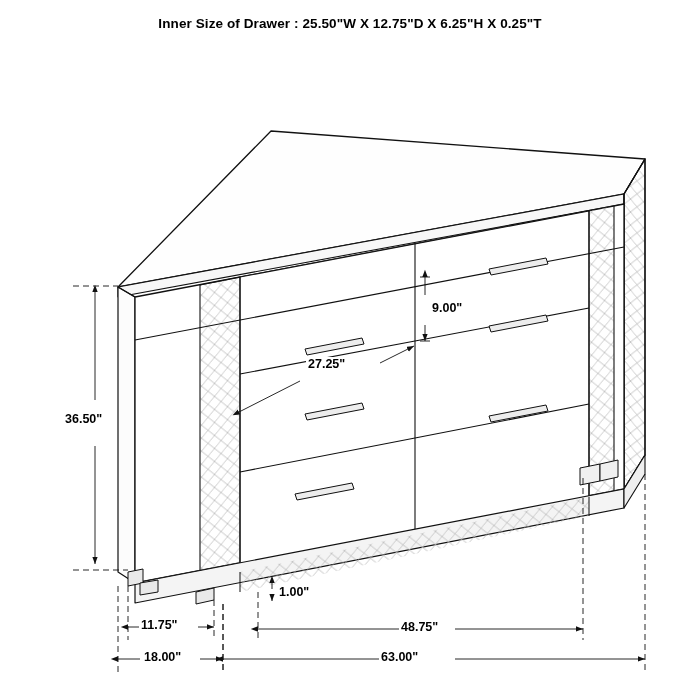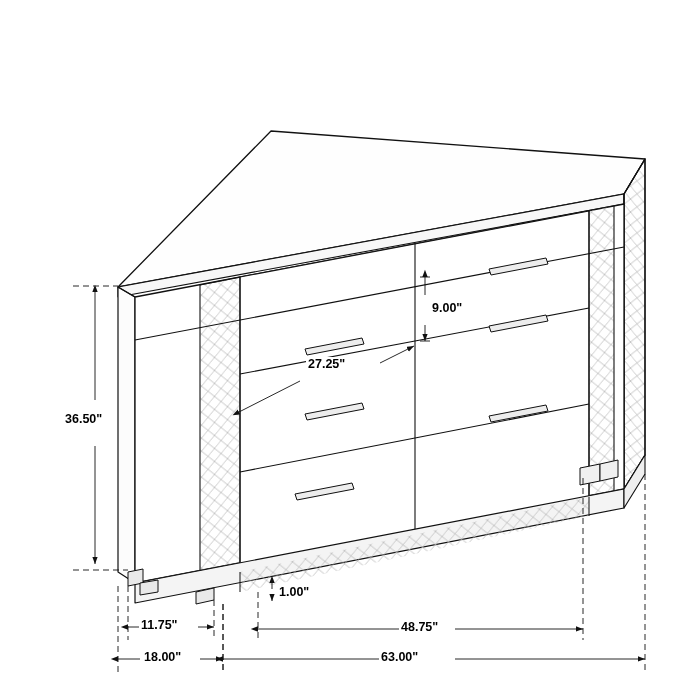--- a/index.html
+++ b/index.html
@@ -46,20 +46,21 @@
     background: #ffffff;
     padding: 0 2px;
     white-space: nowrap;
   }
 </style>
 </head>
 <body>
 
 <div id="page">
 
+  <div class="title">Inner Size of Drawer : 25.50"W X 12.75"D X 6.25"H X 0.25"T</div>
 
   <svg class="diagram" viewBox="0 0 700 700" xmlns="http://www.w3.org/2000/svg">
     <defs>
       <pattern id="diamondPattern" width="14" height="14" patternUnits="userSpaceOnUse" patternTransform="rotate(0)">
         <path d="M7 0 L14 7 L7 14 L0 7 Z" fill="none" stroke="#b9b9b9" stroke-width="0.8"></path>
       </pattern>
       <pattern id="diamondPatternSkew" width="13" height="13" patternUnits="userSpaceOnUse" patternTransform="skewY(-12)">
         <path d="M6.5 0 L13 6.5 L6.5 13 L0 6.5 Z" fill="none" stroke="#b9b9b9" stroke-width="0.8"></path>
       </pattern>
       <pattern id="diamondPatternSkewR" width="13" height="13" patternUnits="userSpaceOnUse" patternTransform="skewY(12)">

